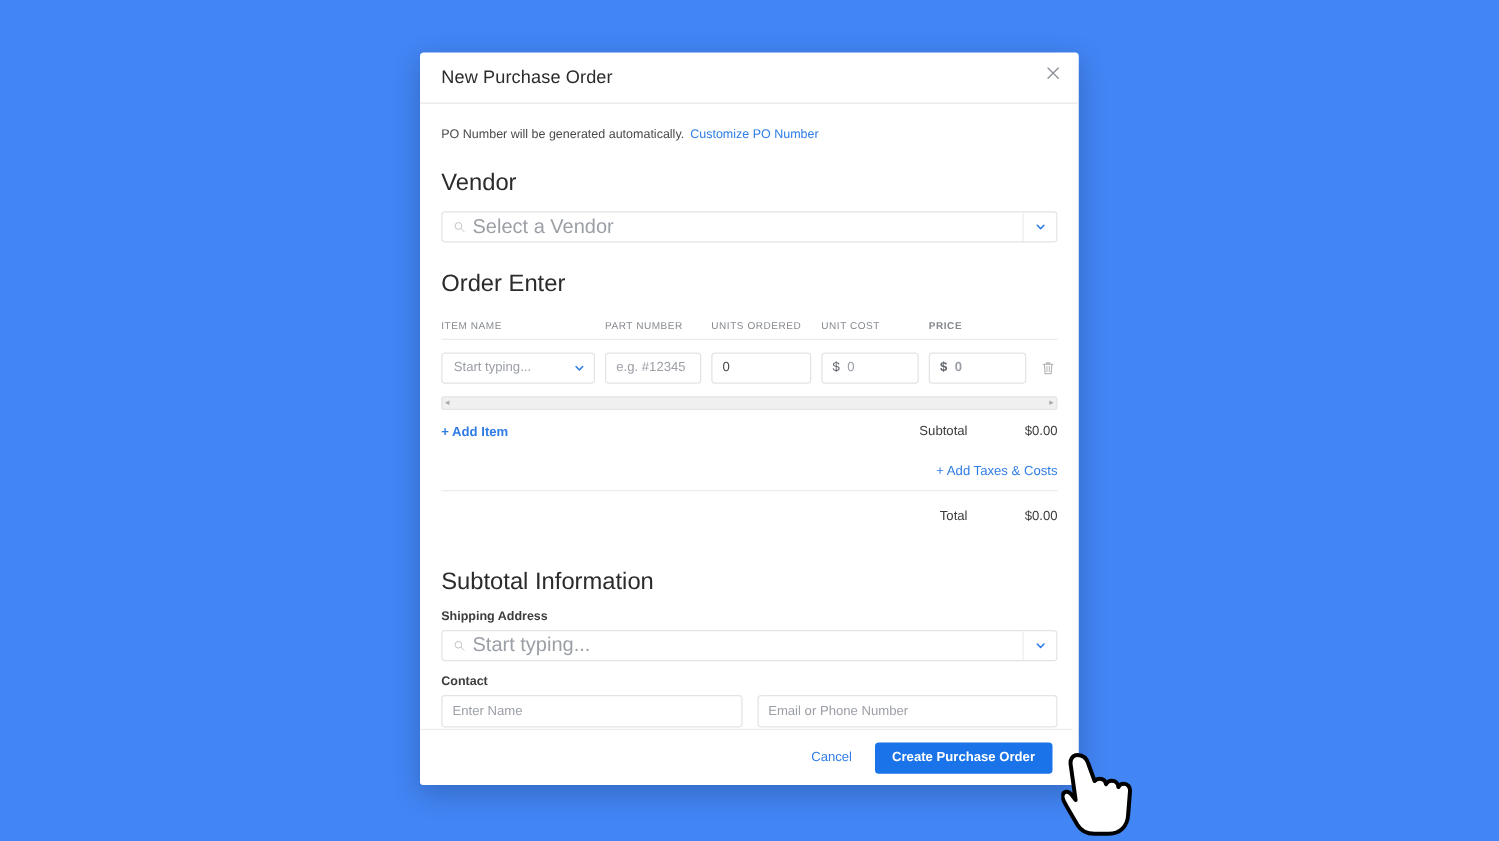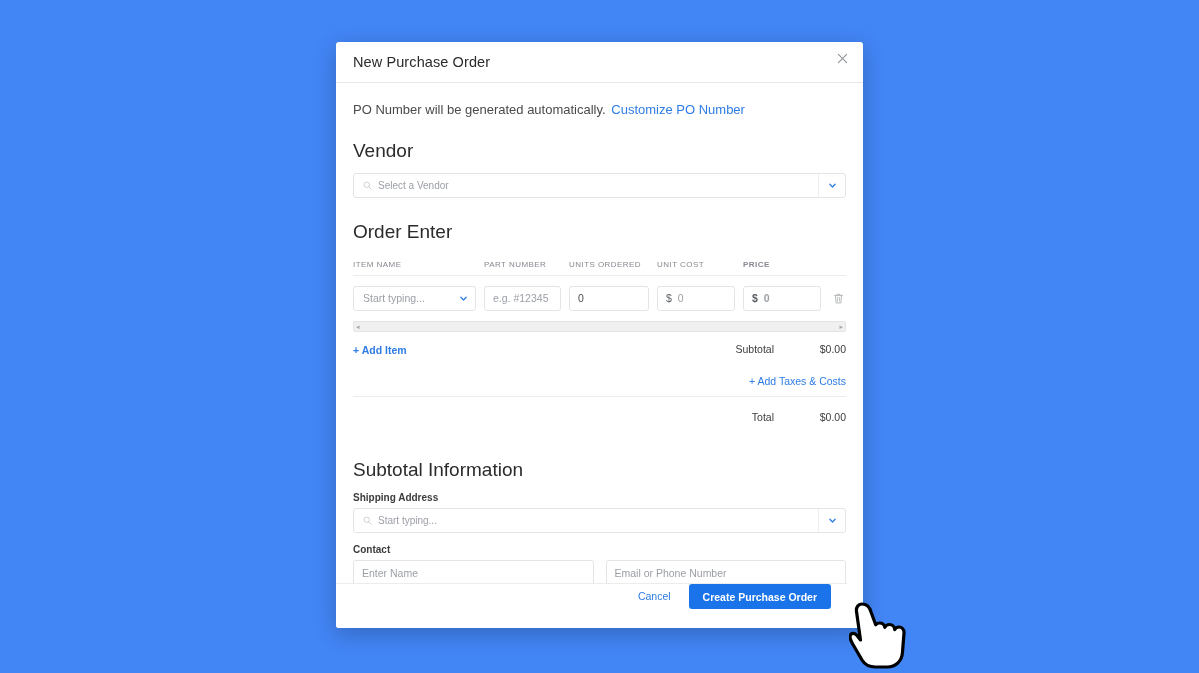--- a/index.html
+++ b/index.html
@@ -54,21 +54,21 @@
   }
 
   
   .modal-body {
     padding: 16px 17px 0 17px;
     height: 499px;
     position: relative;
   }
 
   .po-note {
-    font-size: 13px;
+    font-size: 10px;
     color: #4a4a4a;
     margin: 0 0 0 0;
     padding-top: 3px;
   }
   .po-note .link { margin-left: 2px; }
 
   .link {
     color: #2e7ce4;
     text-decoration: none;
     cursor: pointer;
@@ -92,21 +92,21 @@
     align-items: center;
     padding-left: 9px;
   }
   .search-select .mag {
     width: 9px; height: 9px;
     flex: 0 0 auto;
     margin-right: 6px;
     opacity: 0.55;
   }
   .search-select .ph {
-    font-size: 10px;
+    font-size: 16px;
     color: #9b9fa6;
     flex: 1 1 auto;
   }
   .search-select .caret-box {
     width: 27px;
     height: 100%;
     border-left: 1px solid #eceef0;
     display: flex;
     align-items: center;
     justify-content: center;
@@ -286,25 +286,25 @@
   .contact-row {
     display: flex;
     gap: 12px;
     margin-top: 4px;
   }
   .contact-row .txt-input { flex: 1 1 0; height: 26px; }
 
   
   .modal-footer {
     position: absolute;
-    left: 0; right: 16px; bottom: 0;
+    left: 0; right: 5px; bottom: 0;
     height: 45px;
     border-top: 1px solid #ececec;
     display: flex;
-    align-items: flex-start;
+    align-items: center;
     justify-content: flex-end;
     padding-right: 16px;
     gap: 6px;
     background: #fff;
   }
   .cancel-btn {
     background: none; border: none;
     color: #2e7ce4;
     font-size: 10.5px;
     padding: 6px 12px;

